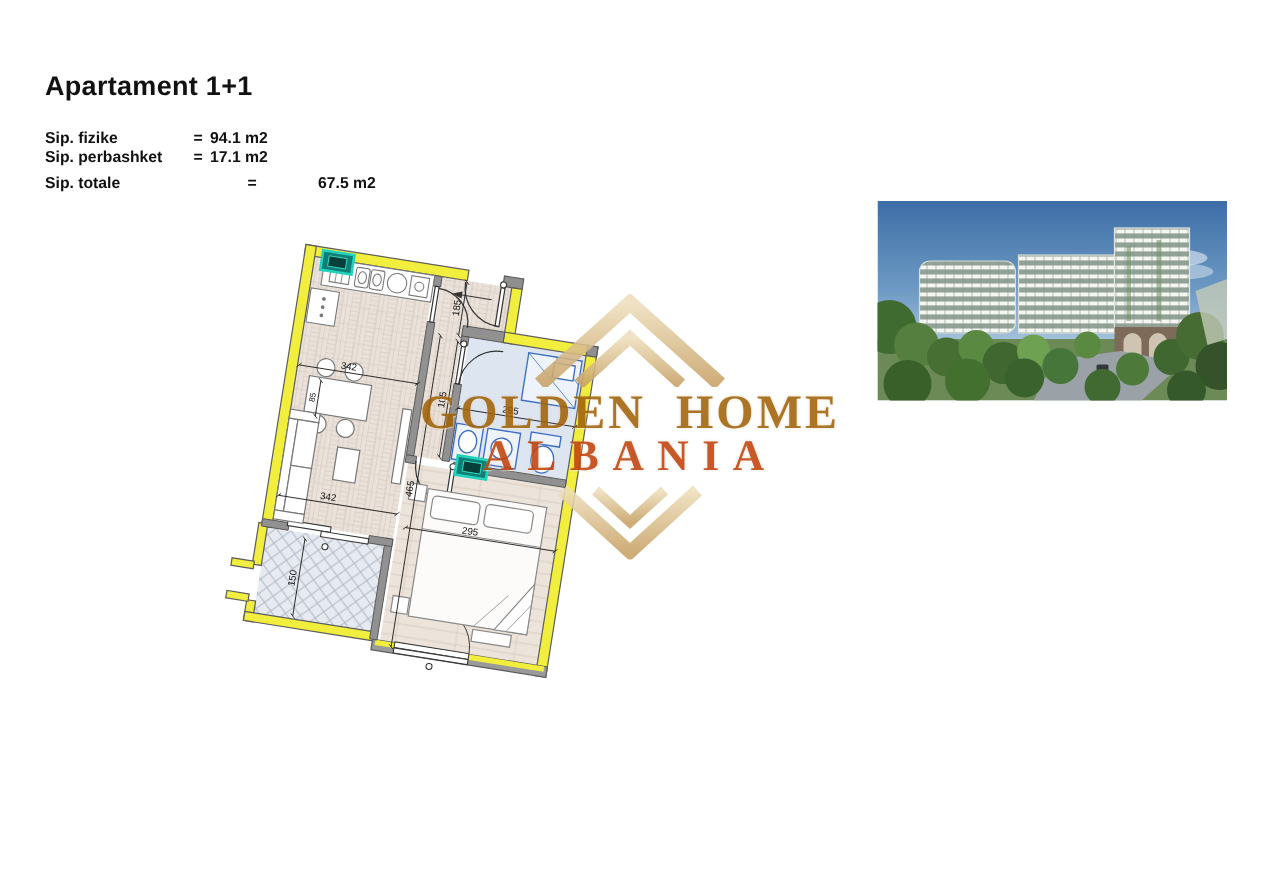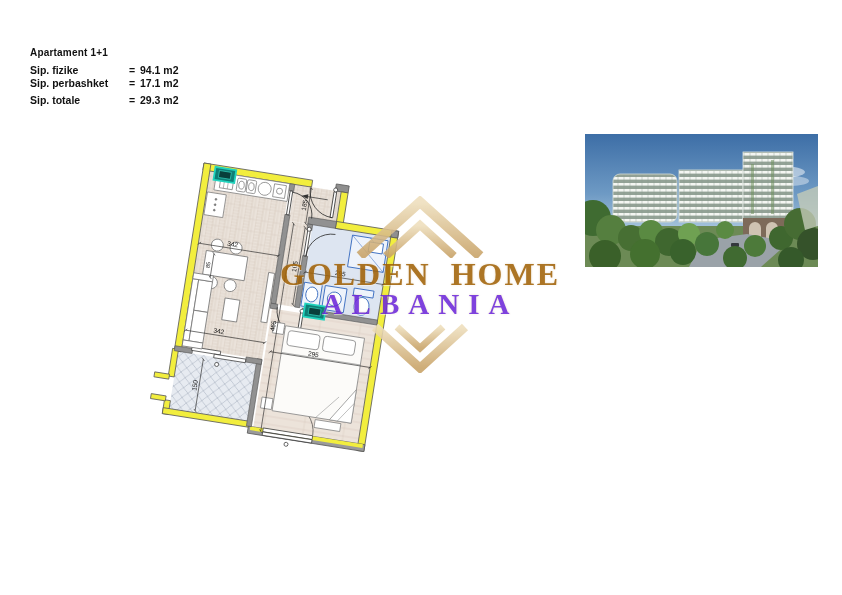--- a/index.html
+++ b/index.html
@@ -1,35 +1,35 @@
 <!DOCTYPE html>
 <html><head>
 <meta charset="utf-8">
 <style>
   html,body{margin:0;padding:0;background:#ffffff;}
   .page{position:relative;width:842px;height:595px;background:#fff;overflow:hidden;
         font-family:"Liberation Sans",sans-serif;color:#111;}
   
   .header{position:absolute;left:30px;top:47px;}
-  .title{font-size:10px;font-weight:700;letter-spacing:.2px;}
-  .rows{margin-top:6px;}
+  .title{font-size:18px;font-weight:700;letter-spacing:.2px;}
+  .rows{margin-top:18px;}
   .row{display:flex;align-items:baseline;font-size:10.5px;font-weight:700;line-height:13px;}
-  .row.last{margin-top:4px;}
+  .row.last{margin-top:4px;gap:36px;}
   .row .lbl{width:94px;}
   .row .eq{width:16px;text-align:center;}
   .row .val{}
   
   .plan{position:absolute;left:148px;top:142px;}
   
   .wm{position:absolute;left:250px;top:196px;width:340px;text-align:center;opacity:.88;pointer-events:none;}
   .wm .line1{font-family:"Liberation Serif",serif;font-weight:700;font-size:32px;line-height:33px;
              letter-spacing:2px;word-spacing:10px;color:#a16207;
              text-shadow:0 1px 1px rgba(255,255,255,.65),0 0 2px rgba(186,146,88,.45);}
   .wm .line2{font-family:"Liberation Serif",serif;font-weight:700;font-size:29px;line-height:31px;
-             letter-spacing:9px;color:#6d28d9;margin-top:-2px;
+             letter-spacing:9px;color:#c2410c;margin-top:-2px;
              text-shadow:0 1px 1px rgba(255,255,255,.65),0 0 2px rgba(186,146,88,.45);}
   .wm svg{display:block;margin:0 auto;}
   
   .photo{position:absolute;left:585px;top:134px;width:233px;height:133px;}
 </style>
 </head>
 <body>
 
 <div class="page">
 
@@ -42,21 +42,21 @@
         <span class="val">94.1 m2</span>
       </div>
       <div class="row">
         <span class="lbl">Sip. perbashket</span>
         <span class="eq">=</span>
         <span class="val">17.1 m2</span>
       </div>
       <div class="row last">
         <span class="lbl">Sip. totale</span>
         <span class="eq">=</span>
-        <span class="val">29.3 m2</span>
+        <span class="val">67.5 m2</span>
       </div>
     </div>
   </div>
 
   <svg class="plan" width="300" height="340" viewBox="0 0 300 340">
     <defs>
       <pattern id="parquet" width="12" height="12" patternUnits="userSpaceOnUse">
         <rect width="12" height="12" fill="#eae2da"></rect>
         <path d="M0,3 H6 M0,6 H6 M0,9 H6" stroke="#d8ccc1" stroke-width="0.5"></path>
         <path d="M9,0 V12" stroke="#d8ccc1" stroke-width="0.5"></path>

